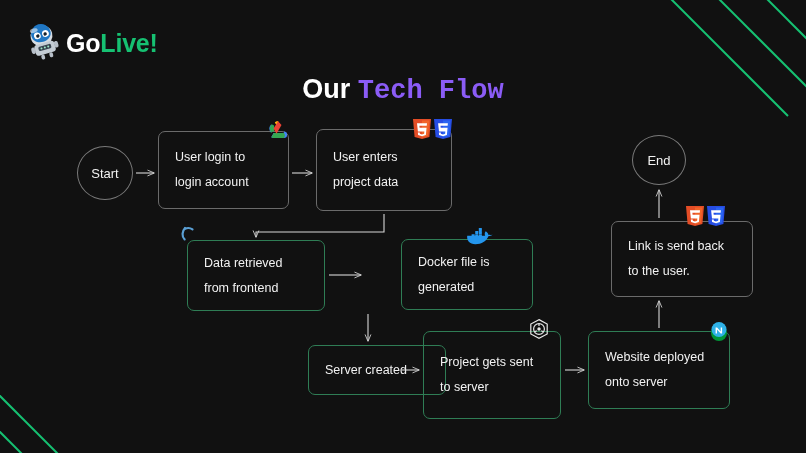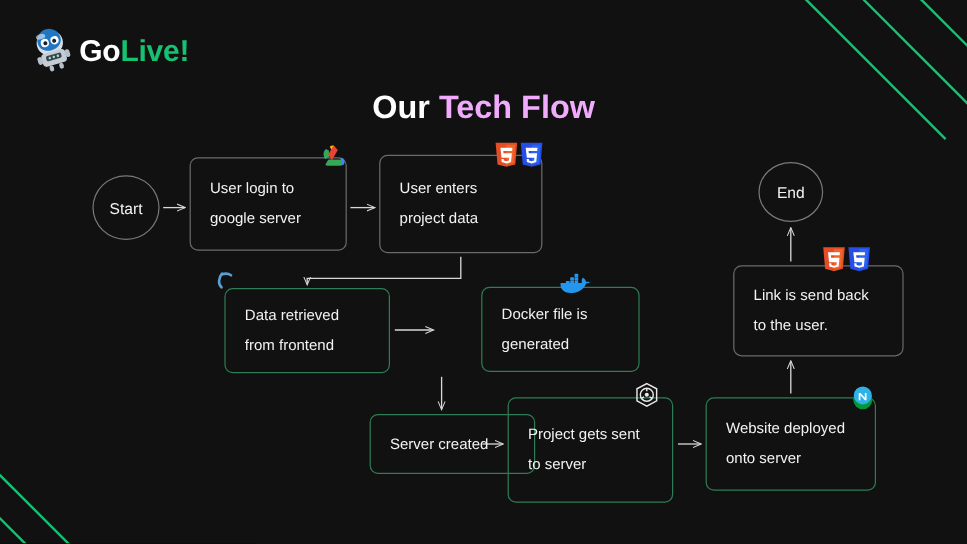--- a/index.html
+++ b/index.html
@@ -49,21 +49,21 @@
     left: 0;
     top: 76px;
     width: 806px;
     text-align: center;
     font-size: 27px;
     font-weight: bold;
     line-height: 1;
     letter-spacing: 0px;
   }
   .title-a { color: #ffffff; }
-  .title-b { color: #f0abfc; }
+  .title-b { color: #8b5cf6; font-family: Liberation Mono, monospace; }
 
   
   #flow {
     position: absolute;
     left: 0; top: 0;
     width: 806px; height: 453px;
   }
   #connector-layer {
     position: absolute;
     left: 0; top: 0;
@@ -191,21 +191,21 @@
         <path d="M384 214 L384 232 L256 232 L256 237"></path>
       </g>
     </svg>
 
     <div class="terminal" style="left:77px; top:146px; width:56px; height:54px;">
       <span>Start</span>
     </div>
 
     <div class="node" style="left:158px; top:131px; width:131px; height:78px;">
       <span class="line">User login to</span>
-      <span class="line">google server</span>
+      <span class="line">login account</span>
     </div>
     <span class="badge" style="left:265px; top:118px;">
       <svg width="24" height="22" viewBox="0 0 24 22">
         <path d="M15.3 7.3 13 3.3a6.3 6.3 0 0 0-3 1l2.4 4.2z" fill="#EA4335"></path>
         <path d="M12.9 3.2a6.4 6.4 0 0 0-3.1 1l2.5 4.3 2.8-1.5z" fill="#FBBC05"></path>
         <path d="M6.1 14.7 8.5 10.6 6.1 6.5A6.4 6.4 0 0 0 6.1 14.7z" fill="#4285F4"></path>
         <path d="M6.6 6.2a6.4 6.4 0 0 0-.4 8.4l3-1.7-.1-5.5z" fill="#34A853"></path>
         <path d="M18.9 15.1H8.6l-2.4 4.1c.8.5 1.7.7 2.6.7h10.1a3.2 3.2 0 0 0 0-6.4z" fill="#4285F4"></path>
         <path d="M18.8 19.9H8.8c-.9 0-1.8-.2-2.5-.7l2.4-4.1h10.1a3.2 3.2 0 0 1 0 4.8z" fill="#34A853"></path>
         <path d="M13.1 3.3 8.5 10.6l3 5.1 5-8.6z" fill="#EA4335"></path>

